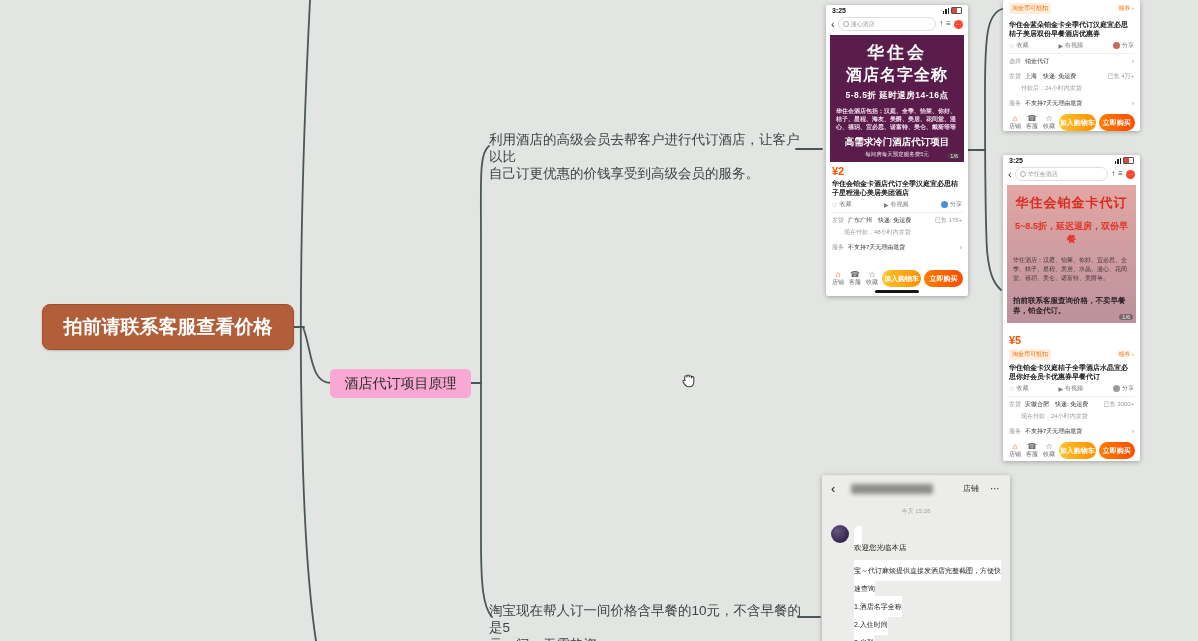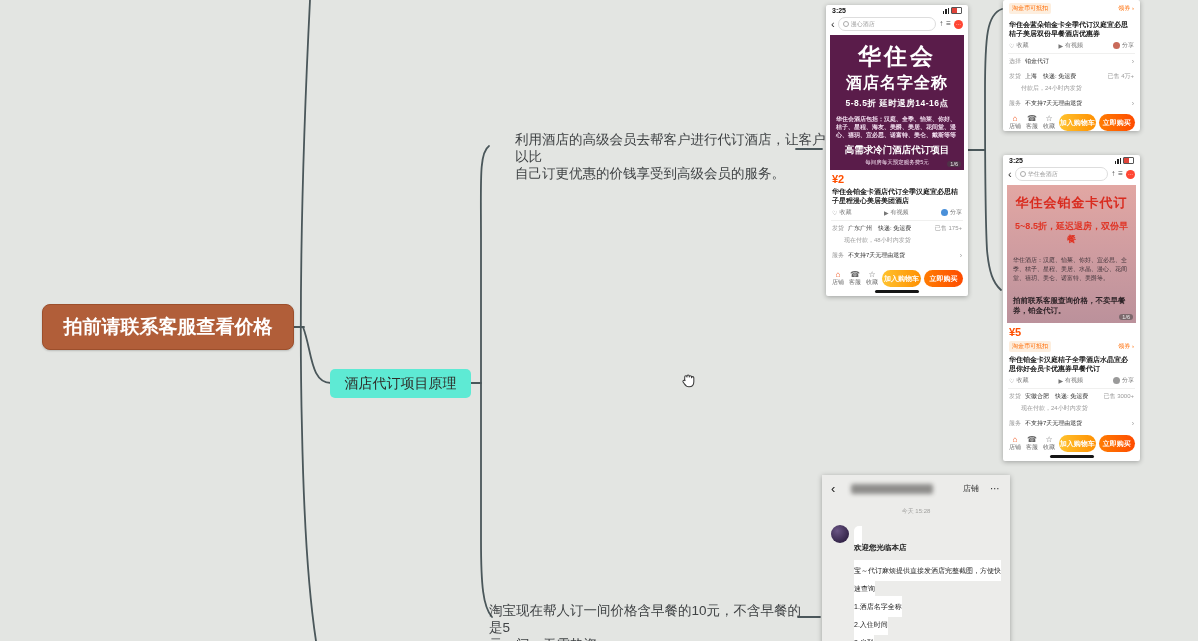--- a/index.html
+++ b/index.html
@@ -4,24 +4,24 @@
 <style>
   html,body{margin:0;padding:0}
   .canvas{position:relative;width:1198px;height:641px;background:#e3e5e2;overflow:hidden;
           font-family:"Liberation Sans","DejaVu Sans",sans-serif}
   svg.links{position:absolute;left:0;top:0;width:1198px;height:641px}
 
   
   .node-root{position:absolute;left:42px;top:304px;width:250px;height:44px;background:#b15e39;
              border:1px solid #9c4f2c;border-radius:8px;color:#fff;font-size:19px;font-weight:bold;
              display:flex;align-items:center;justify-content:center;box-shadow:0 1px 2px rgba(0,0,0,.18)}
-  .node-branch{position:absolute;left:330px;top:369px;width:141px;height:29px;background:#5eead4;
+  .node-branch{position:absolute;left:330px;top:369px;width:141px;height:29px;background:#f9a8d4;
              border-radius:5px;color:#2e2c28;font-size:14px;display:flex;align-items:center;justify-content:center}
   .note{position:absolute;width:320px;font-size:13.5px;line-height:17px;color:#3f4244;white-space:pre-line}
-  .note.t{left:515px;top:131px}
+  .note.t{left:489px;top:131px}
   .note.b{left:489px;top:602px}
 
   
   .shot{position:absolute;background:#fff;box-shadow:0 1px 5px rgba(0,0,0,.3);border-radius:2px;
         overflow:hidden;display:flex;flex-direction:column}
   .p1{left:826px;top:5px;width:142px;height:291px}
   .c2{left:1003px;top:0;width:137px;height:131px}
   .c3{left:1003px;top:155px;width:137px;height:306px}
 
   .sbar{display:flex;justify-content:space-between;align-items:center;padding:2px 6px 0;font-size:7px;font-weight:bold;color:#111}
@@ -35,30 +35,30 @@
   .srow{display:flex;align-items:center;gap:3px;padding:3px 5px 2px}
   .back{font-size:11px;color:#333;line-height:1}
   .spill{flex:1;height:12px;border:1px solid #ddd;border-radius:7px;display:flex;align-items:center;gap:2px;
          padding:0 4px;font-size:6px;color:#999;background:#fff;overflow:hidden;white-space:nowrap}
   .mag{width:4px;height:4px;border:1px solid #aaa;border-radius:50%;flex:none}
   .hicon{font-size:8px;color:#444;line-height:1}
   .reddot{width:9px;height:9px;border-radius:50%;background:#ff4633;color:#fff;font-size:5px;
           display:flex;align-items:center;justify-content:center;line-height:1}
 
   .pbanner{margin:2px 4px 0;background:#5a1c4a;color:#fff;text-align:center;padding:6px 4px 4px;position:relative;flex:none}
-  .pb1{font-size:23px;font-weight:bold;letter-spacing:3px}
+  .pb1{font-size:17px;font-weight:bold;letter-spacing:3px}
   .pb2{font-size:16px;font-weight:bold;letter-spacing:1px;margin-top:1px}
   .pb3{font-size:8.5px;font-weight:bold;margin-top:4px;letter-spacing:.5px}
   .pbbrands{font-size:6px;line-height:8px;color:#f3dff0;text-align:left;margin:5px 2px 0;font-weight:bold}
   .pbcta{font-size:9.5px;font-weight:bold;margin-top:5px}
   .pbfee{font-size:5.5px;margin-top:2px;color:#f3dff0}
   .pgbadge{position:absolute;right:3px;bottom:3px;background:rgba(70,70,70,.55);color:#eee;font-size:5.5px;
            padding:0 3px;border-radius:5px}
 
-  .rbanner{margin:2px 4px 0;background:linear-gradient(180deg,#e2a7a3,#cd9ba0 55%,#bb919b);
+  .rbanner{margin:2px 4px 8px;background:linear-gradient(180deg,#e2a7a3,#cd9ba0 55%,#bb919b);
            padding:9px 6px 7px;position:relative;flex:none}
   .rb1{color:#d92b1f;font-size:13px;font-weight:bold;letter-spacing:1px;text-align:center}
   .rb2{color:#e03324;font-size:9px;font-weight:bold;margin-top:8px;text-align:center}
   .rbbrands{font-size:6px;line-height:9px;color:#41343a;text-align:left;margin-top:10px}
   .rbcta{font-size:7.5px;font-weight:bold;color:#2d2327;text-align:left;margin-top:13px;line-height:10px}
 
   .prod{padding:3px 6px 0;flex:none}
   .price{color:#ff4f00;font-weight:bold;font-size:11px}
   .ptitle{font-size:7px;font-weight:bold;color:#222;line-height:9px;margin-top:2px}
   .chips{display:flex;align-items:center;justify-content:space-between;padding:3px 6px;font-size:6px;color:#777;flex:none}
@@ -92,21 +92,21 @@
   .cback{font-size:13px;color:#222;line-height:1}
   .blurname{width:82px;height:10px;background:#8e8d8b;border-radius:2px;filter:blur(2px);margin-left:12px}
   .cshop{margin-left:auto;font-size:8px;color:#333}
   .cmenu{font-size:10px;color:#333;margin-left:7px;letter-spacing:1px}
   .cts{text-align:center;font-size:6px;color:#a2a2a0;margin:8px 0 9px}
   .cmsg{display:flex;gap:5px;padding:0 9px;align-items:flex-start}
   .cav{width:18px;height:18px;border-radius:50%;flex:none;
        background:radial-gradient(circle at 35% 32%,#6a5584,#35264a 70%)}
   .cnm{width:48px;height:6px;background:#b3b1ae;filter:blur(1.5px);border-radius:1px;margin:1px 0 4px}
   .cbubble{background:#fff;border-radius:5px;padding:7px 8px;width:130px;font-size:7px;line-height:10.5px;color:#222}
-  .cbold{font-weight:bold;margin-bottom:5px;font-size:7.5px}
+  .cbold{font-weight:normal;margin-bottom:5px;font-size:7.5px}
   .cbody{white-space:pre-line}
 
   .cursor{position:absolute;left:679px;top:371px;width:19px;height:19px}
 </style>
 </head>
 <body>
 
 <div class="canvas">
 
   <svg class="links">

